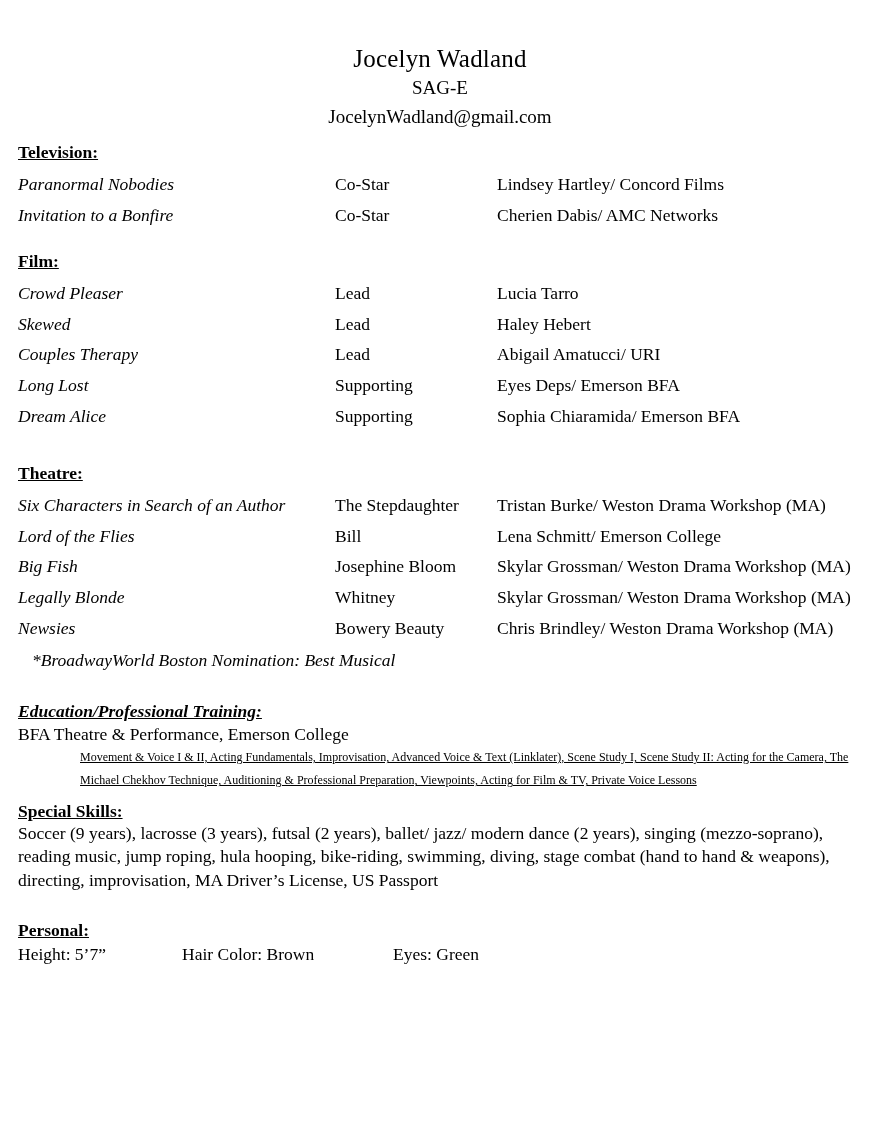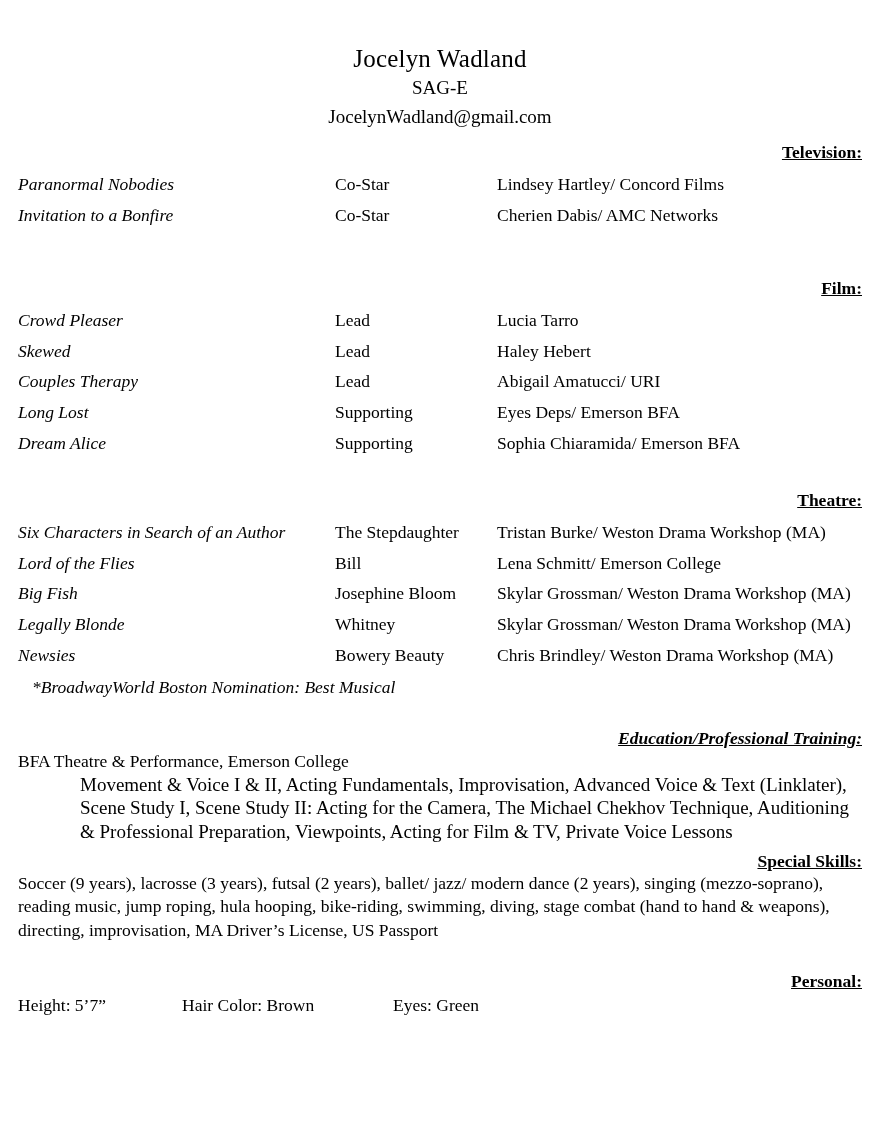--- a/index.html
+++ b/index.html
@@ -40,24 +40,23 @@
     font-size: 19px;
     line-height: 29px;
   }
 
   
   .section-heading {
     font-size: 17.5px;
     font-weight: bold;
     text-decoration: underline;
     line-height: 21px;
-    text-align: right;
   }
   .sec-television { margin-top: 11px; }
-  .sec-film       { margin-top: 48px; }
+  .sec-film       { margin-top: 21px; }
   .sec-theatre    { margin-top: 32px; }
   .sec-education  { margin-top: 26px; font-style: italic; }
   .sec-skills     { margin-top: 8px; }
   .sec-personal   { margin-top: 28px; }
 
   
   .credits {
     width: 100%;
     border-collapse: collapse;
     table-layout: fixed;
@@ -86,24 +85,25 @@
   }
 
   
   .body-line {
     font-size: 17.5px;
     line-height: 23.5px;
   }
   .degree-line { line-height: 24px; }
 
   .training {
-    font-size: 19px;
+    font-size: 12px;
     line-height: 23.2px;
     margin-left: 62px;
     text-align: left;
+    text-decoration: underline;
   }
 
   .skills {
     font-size: 17.5px;
     line-height: 23.6px;
   }
 
   
   .personal-row {
     display: flex;

